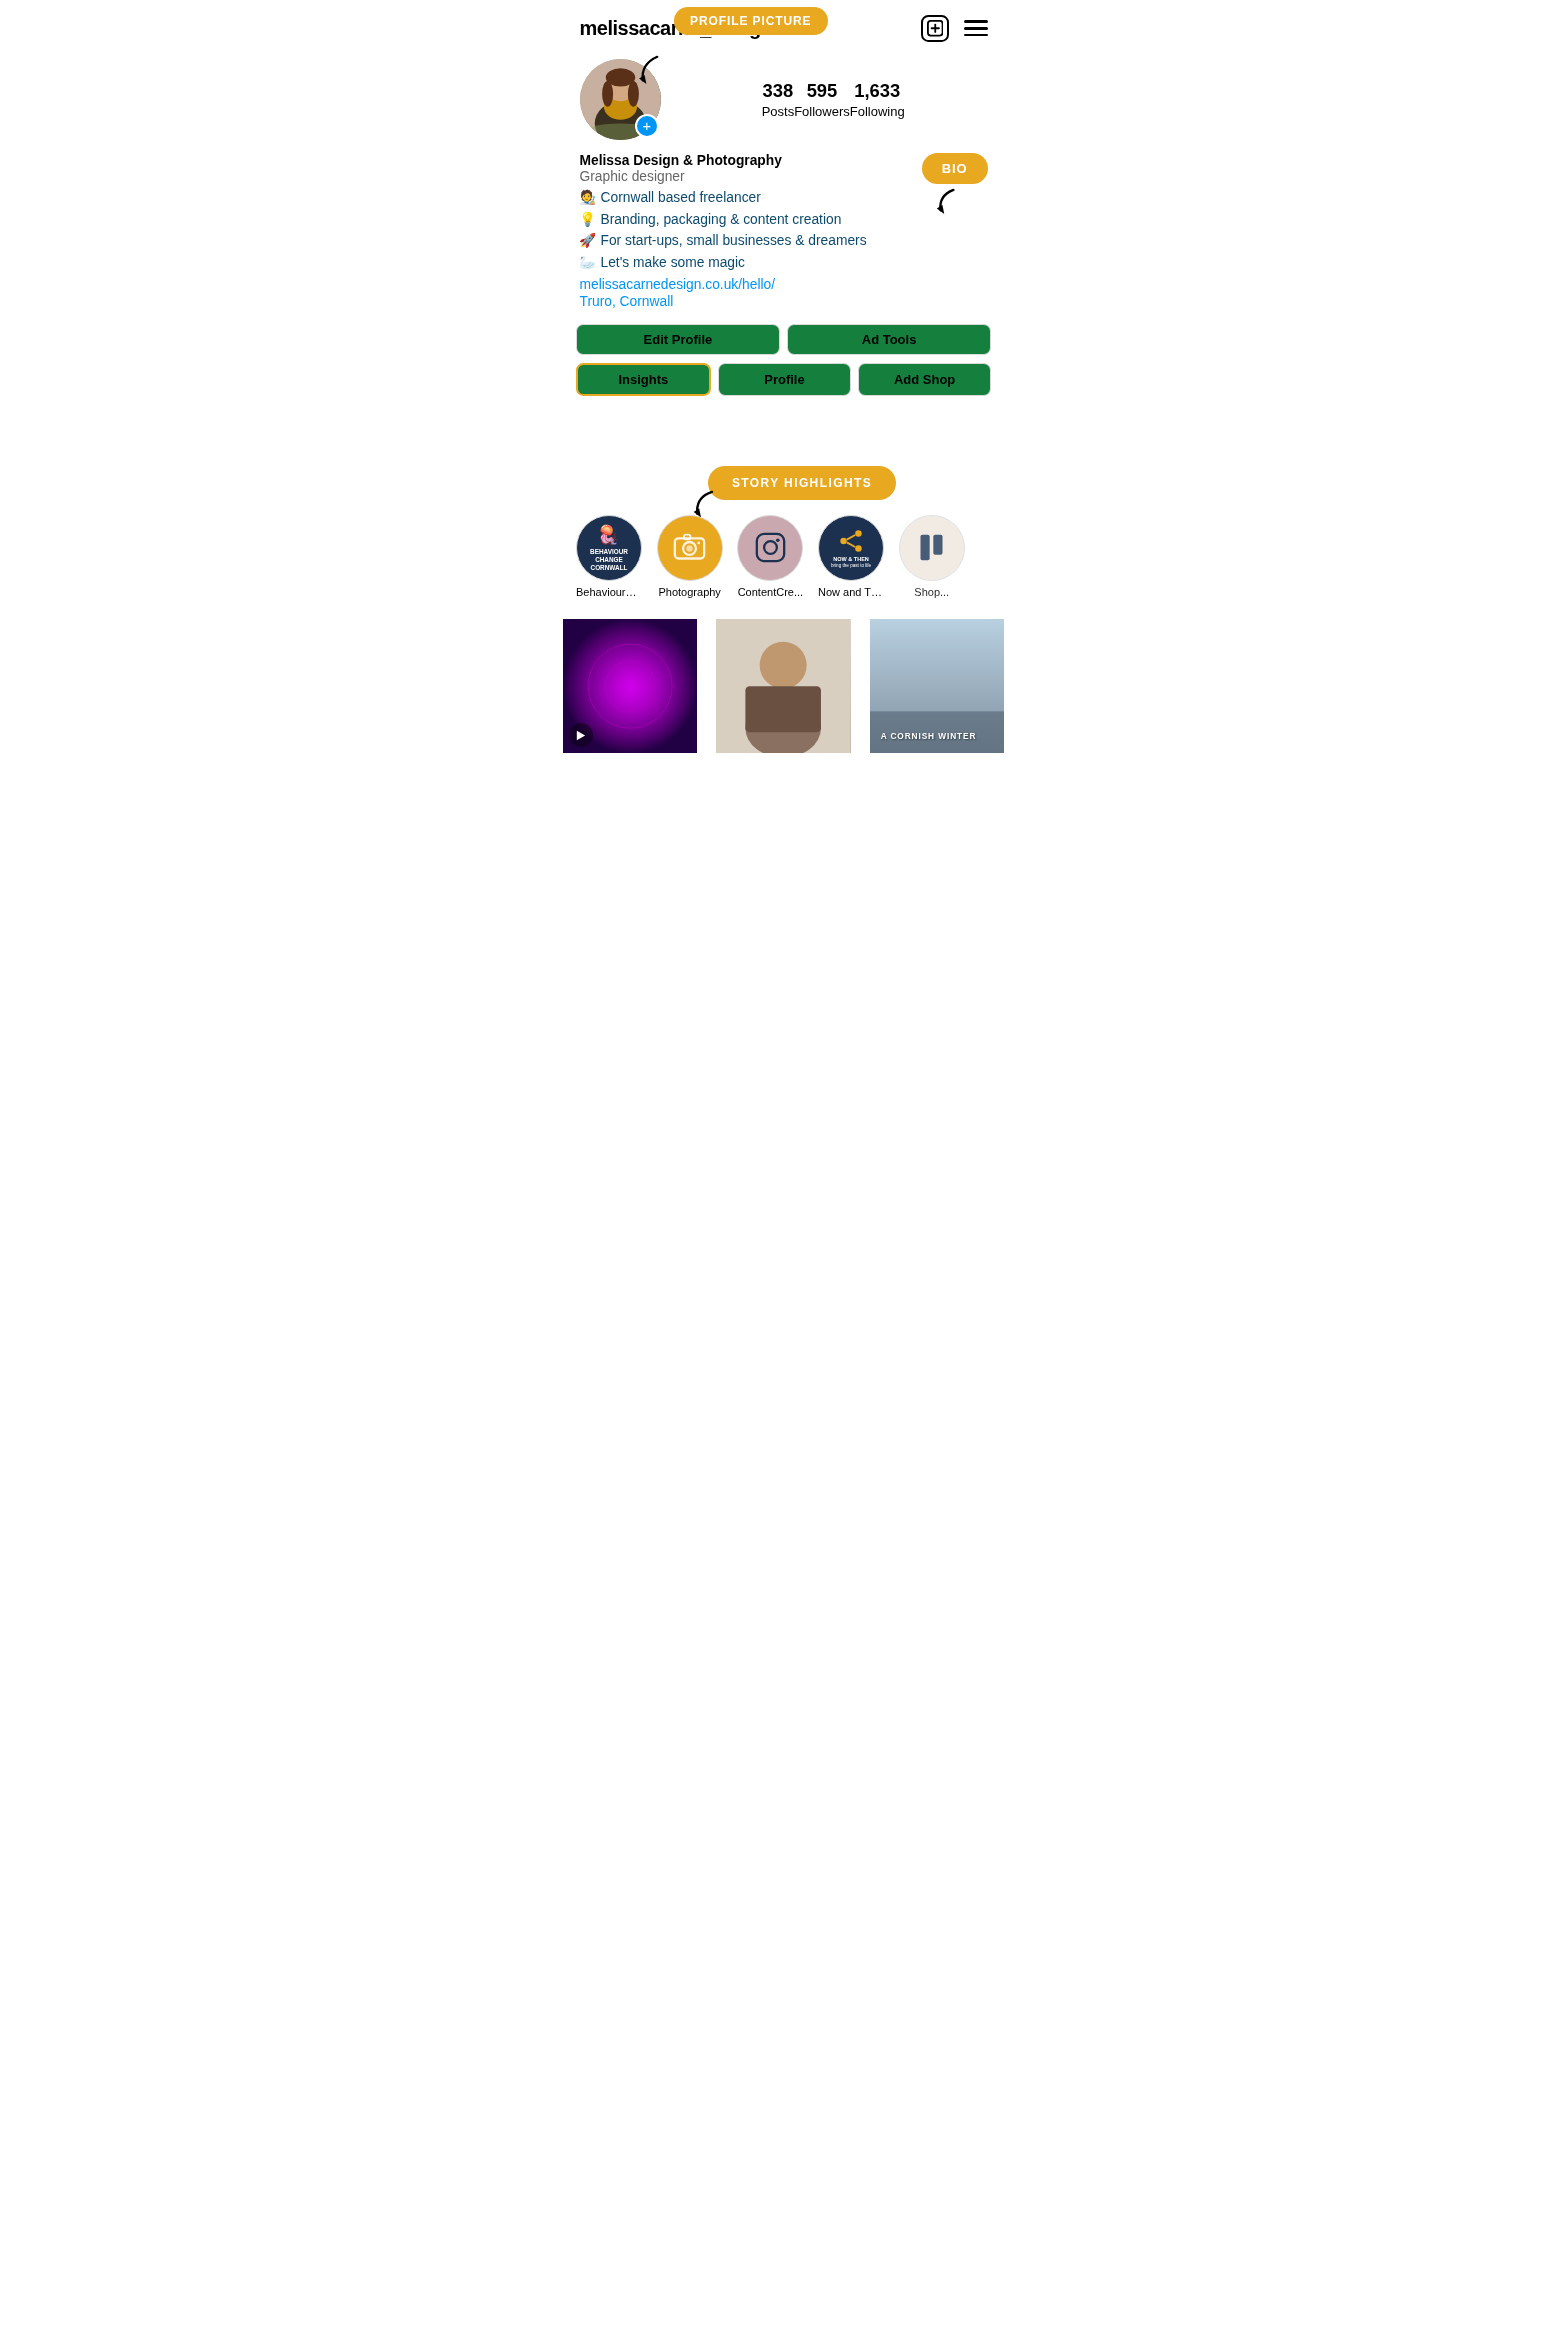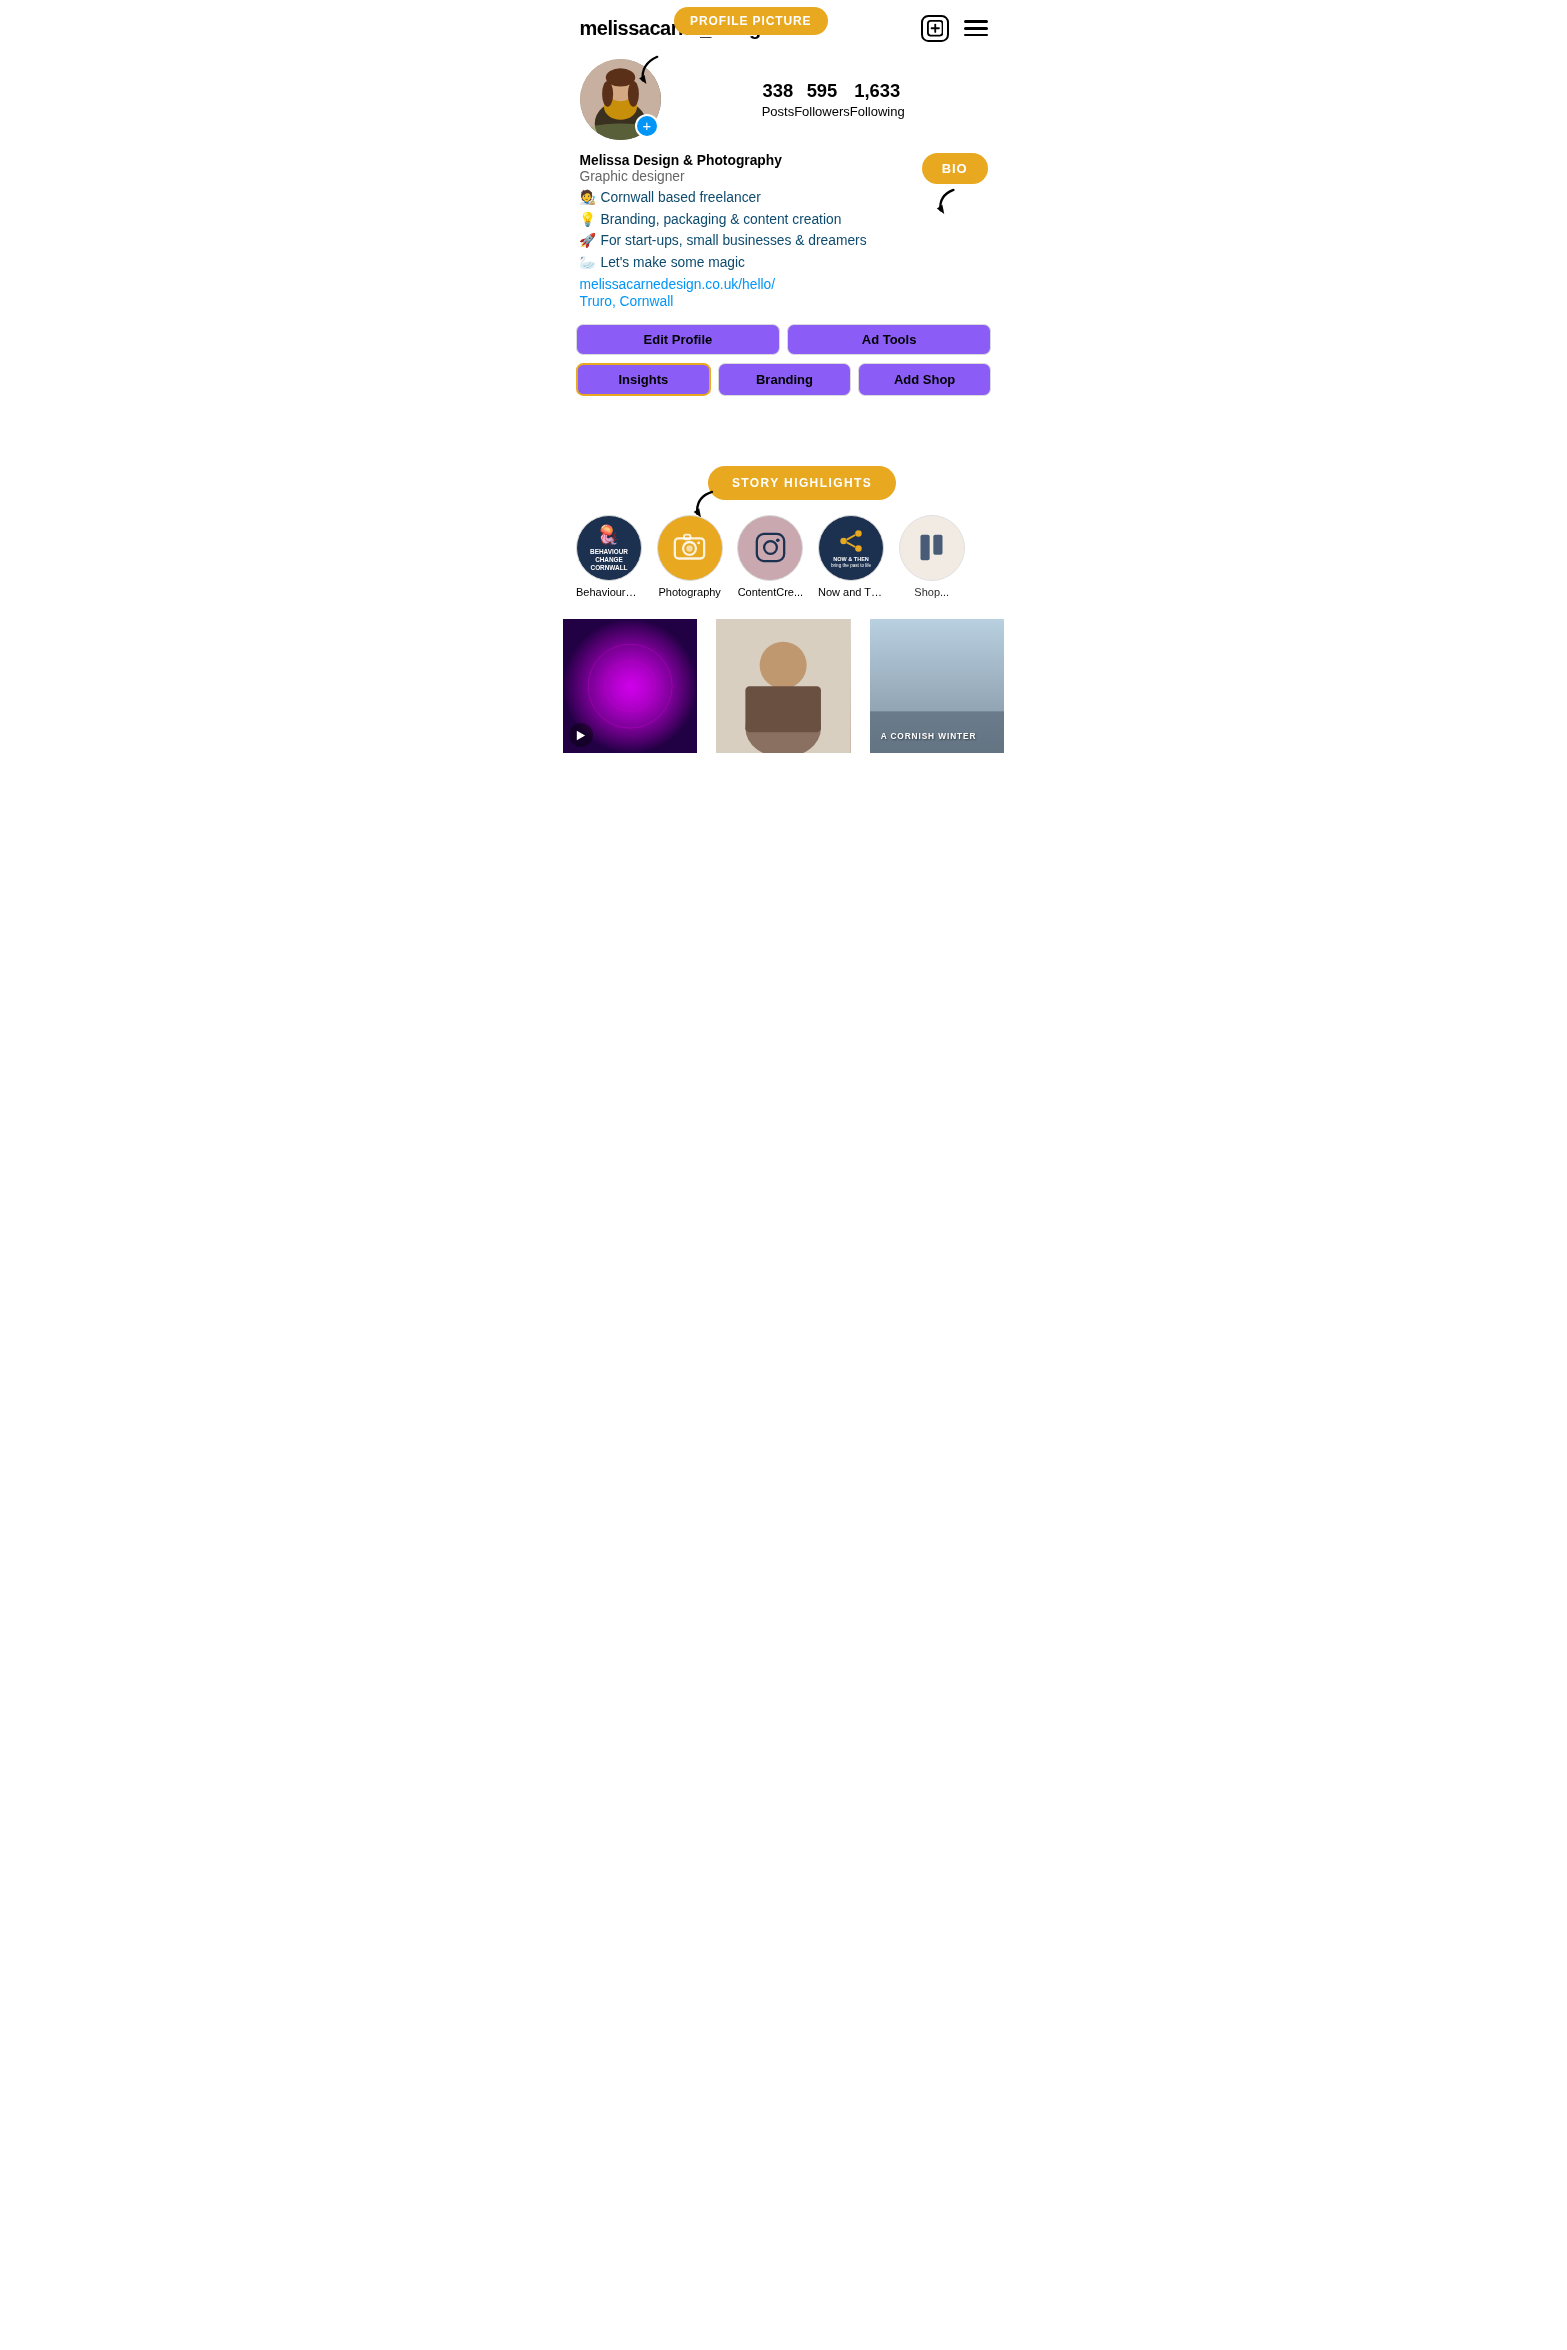--- a/index.html
+++ b/index.html
@@ -193,21 +193,21 @@
     }
     .buttons-row2 {
       display: flex;
       gap: 7.3px;
     }
     .btn {
       flex: 1;
       padding: 7.3px 3.7px;
       border: 1.4px solid #dbdbdb;
       border-radius: 7.3px;
-      background: #8b5cf6;
+      background: #15803d;
       font-size: 13px;
       font-weight: 600;
       color: #000;
       cursor: pointer;
       text-align: center;
     }
     .btn-insights {
       border: 2.3px solid #e8a820;
     }
 
@@ -457,21 +457,21 @@
   </div>
 </div>
 
 <div class="buttons-section">
   <div class="buttons-row1">
     <button class="btn">Edit Profile</button>
     <button class="btn">Ad Tools</button>
   </div>
   <div class="buttons-row2">
     <button class="btn btn-insights">Insights</button>
-    <button class="btn">Branding</button>
+    <button class="btn">Profile</button>
     <button class="btn">Add Shop</button>
   </div>
 </div>
 
 <div class="highlights-section">
   <div class="highlights-title-wrap">
     <div style="position:relative; display:inline-block; margin-left:37px;margin-top:48px;">
       <div style="background:#e8a820; color:#fff; font-weight:800; font-size:12px; letter-spacing:1.4px; padding:10px 24px; border-radius:26px; white-space:nowrap; display:inline-block;">STORY HIGHLIGHTS</div>
       
       <div style="position:absolute; left:-18.4px; bottom:-20px;">

